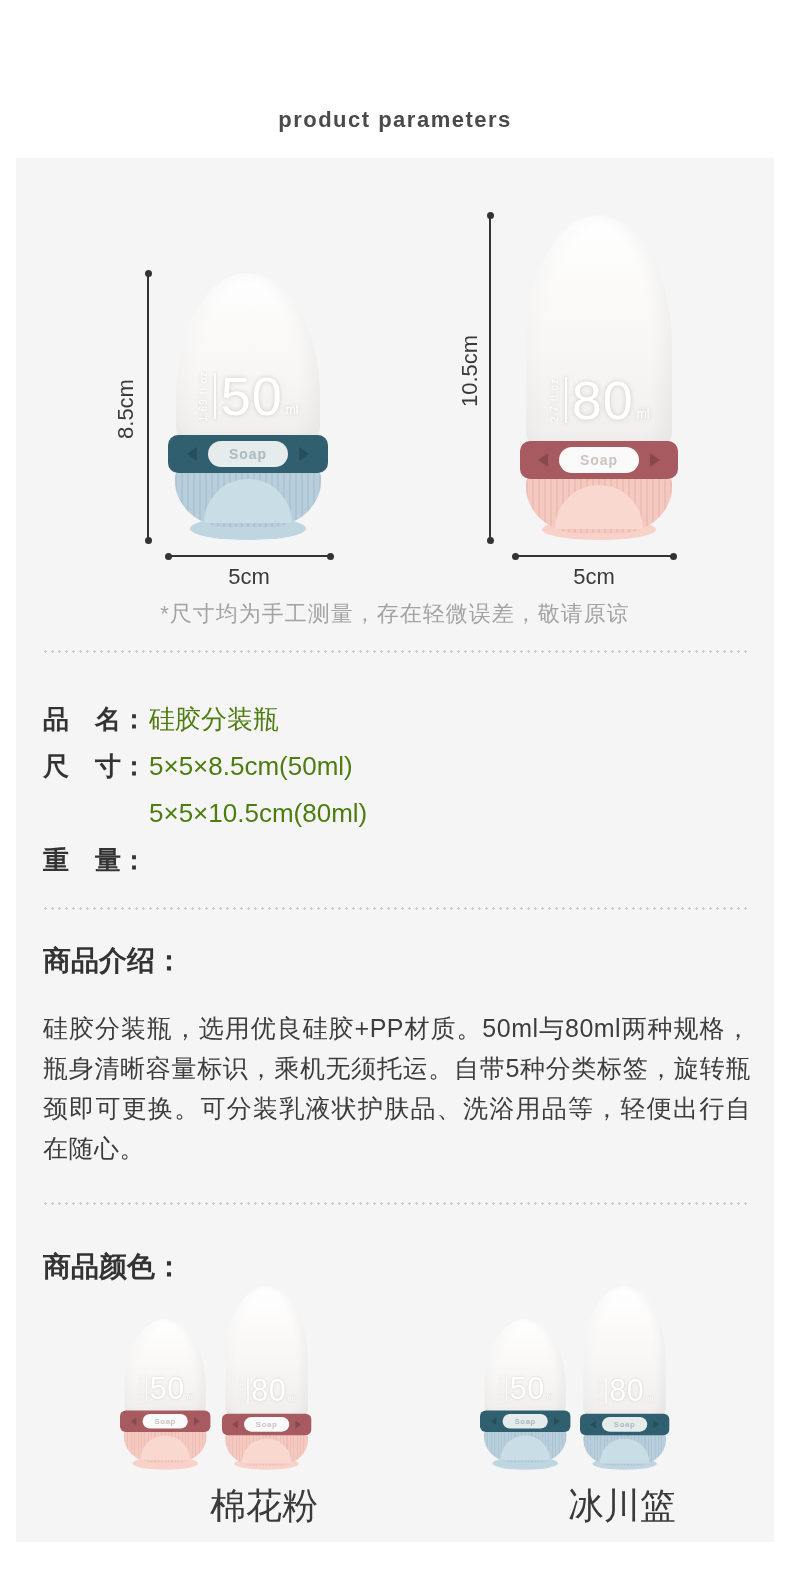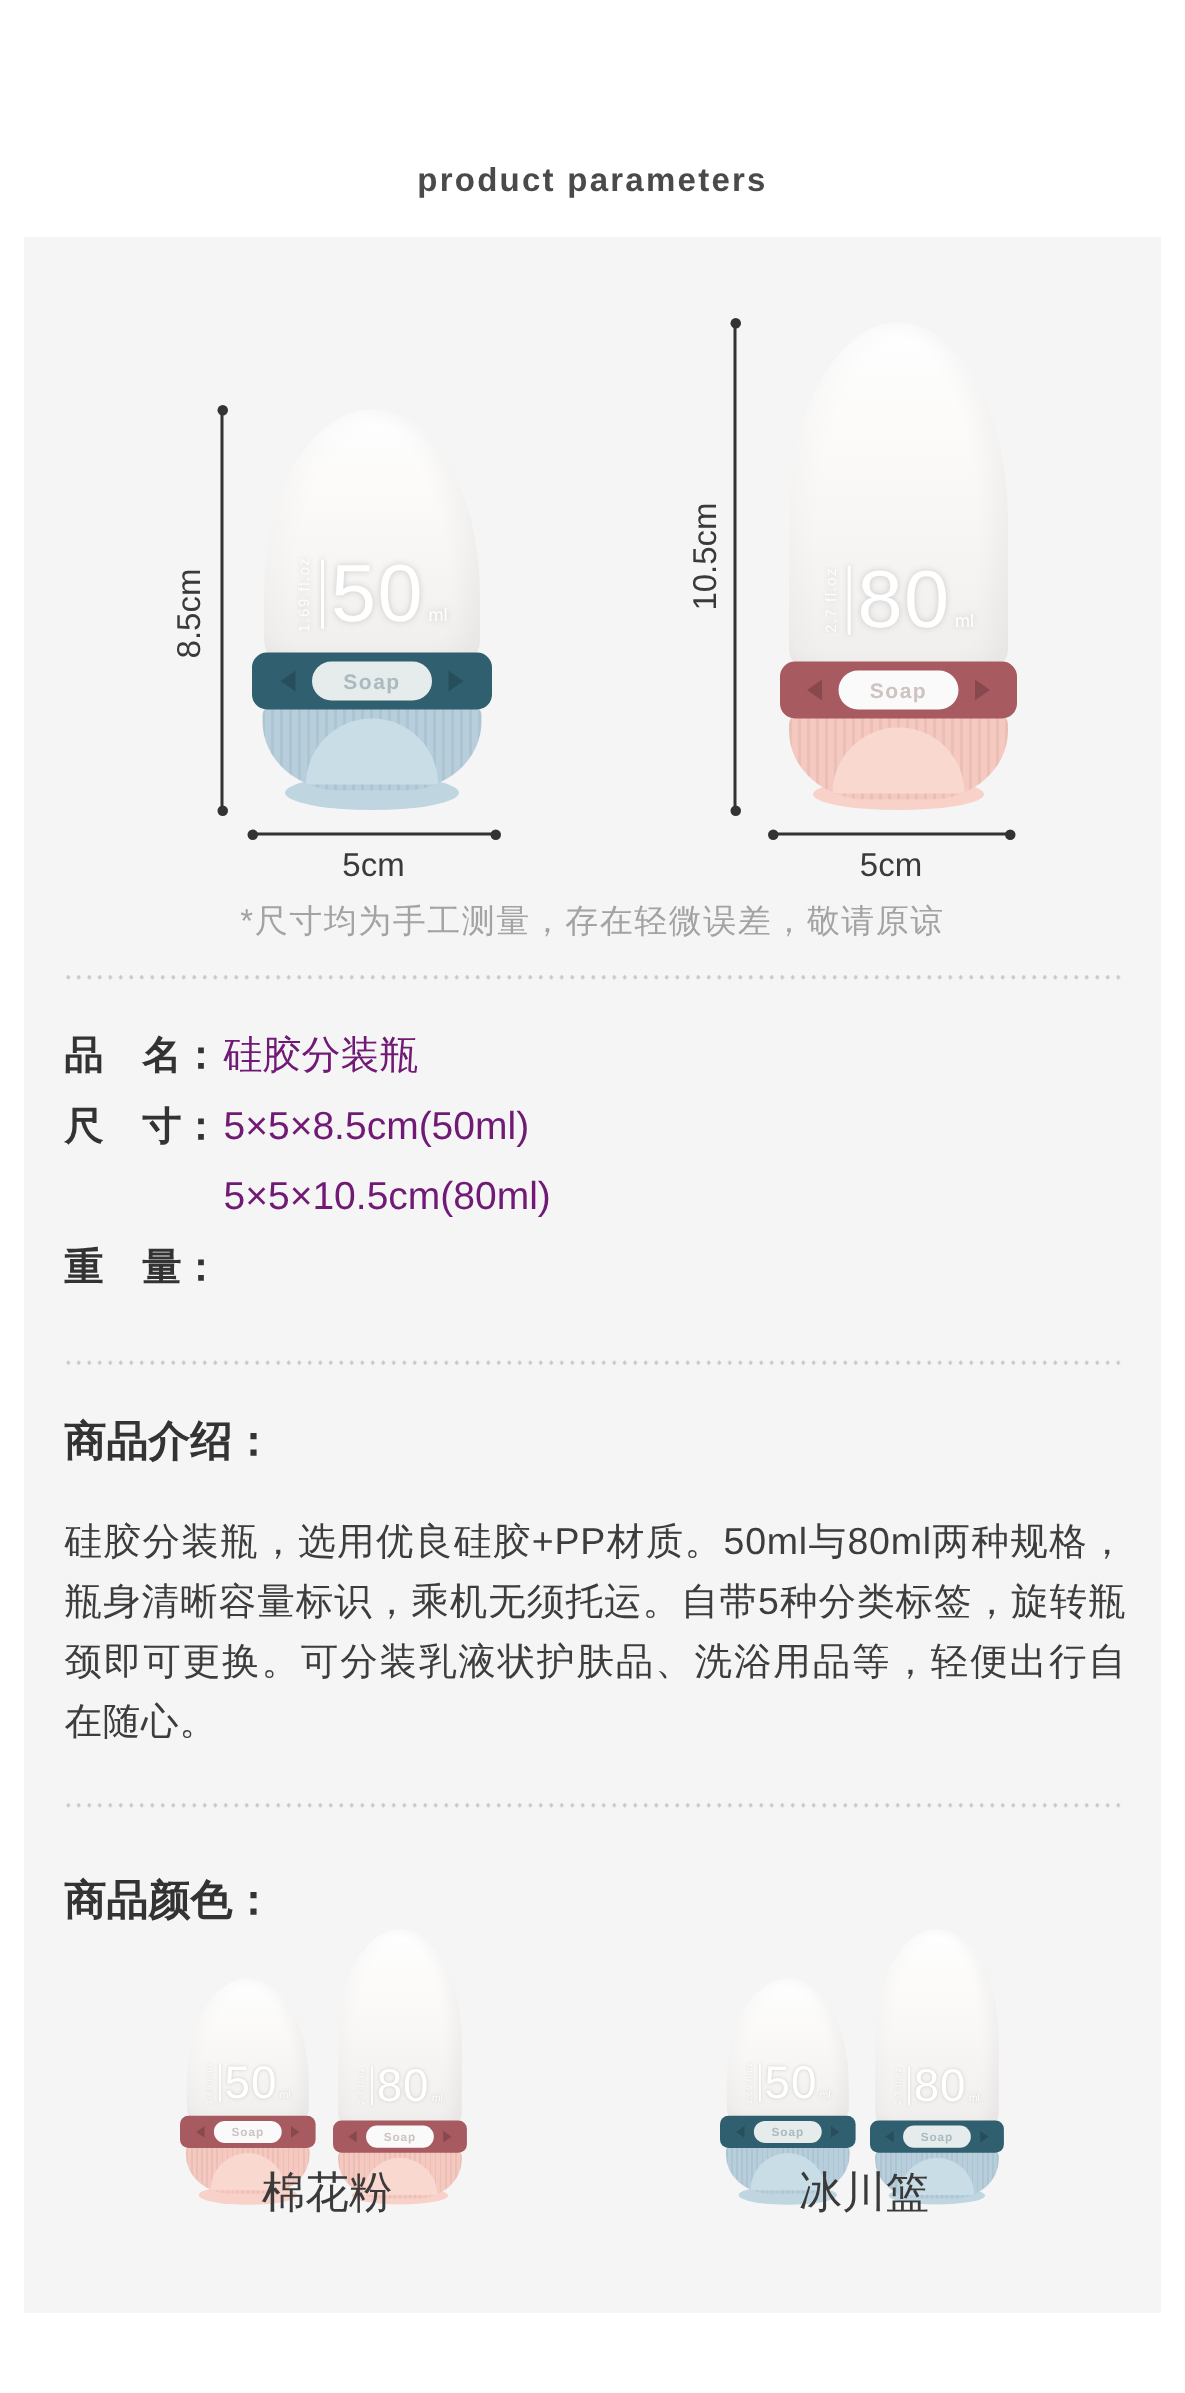--- a/index.html
+++ b/index.html
@@ -86,32 +86,32 @@
   .pos-blue50 { left:464px; top:1161px; }
   .pos-blue80 { left:564px; top:1128px; }
 
   .disclaimer { position:absolute; left:0; width:100%; top:441px; text-align:center;
     font-size:22px; color:#a3a3a3; letter-spacing:1px; }
   .divider { position:absolute; left:26px; width:706px; height:3px;
     background-image:radial-gradient(circle, #c9c9c9 1.2px, transparent 1.4px);
     background-size:7px 3px; background-repeat:repeat-x; }
   .d1 { top:492px; } .d2 { top:749px; } .d3 { top:1044px; }
 
-  .specs { position:absolute; top:522px; }
+  .specs { position:absolute; top:538px; }
   .specs-left { left:27px; }
   .specs-right { left:433px; }
   .spec-line { display:flex; height:47px; align-items:center; font-size:26px; white-space:nowrap; }
   .spec-label { font-weight:700; color:#333; min-width:106px; }
-  .spec-value { color:#701a75; }
+  .spec-value { color:#4d7c0f; }
 
   .intro-heading { position:absolute; left:27px; top:784px; font-size:28px; font-weight:700; color:#333; }
   .intro-body { position:absolute; left:27px; top:850px; width:708px; font-size:25px; line-height:40px;
     color:#3d3d3d; text-align:justify; letter-spacing:0.5px; }
   .colors-heading { position:absolute; left:27px; top:1090px; font-size:28px; font-weight:700; color:#333; }
-  .color-label { position:absolute; top:1284px; width:200px; text-align:center; font-size:29px; color:#3a3a3a; }
+  .color-label { position:absolute; top:1324px; width:200px; text-align:right; font-size:36px; color:#3a3a3a; }
   .cl-pink { left:102px; }
   .cl-blue { left:460px; }
 </style>
 </head>
 <body>
 
 <div class="page">
   <div class="subtitle">product parameters</div>
 
   <div class="card">

